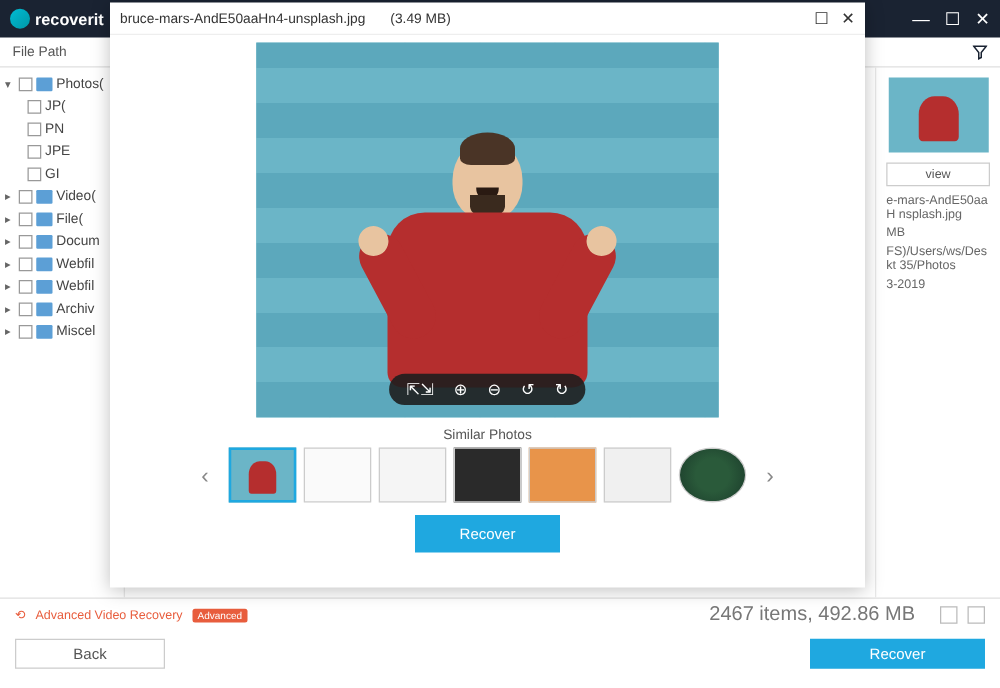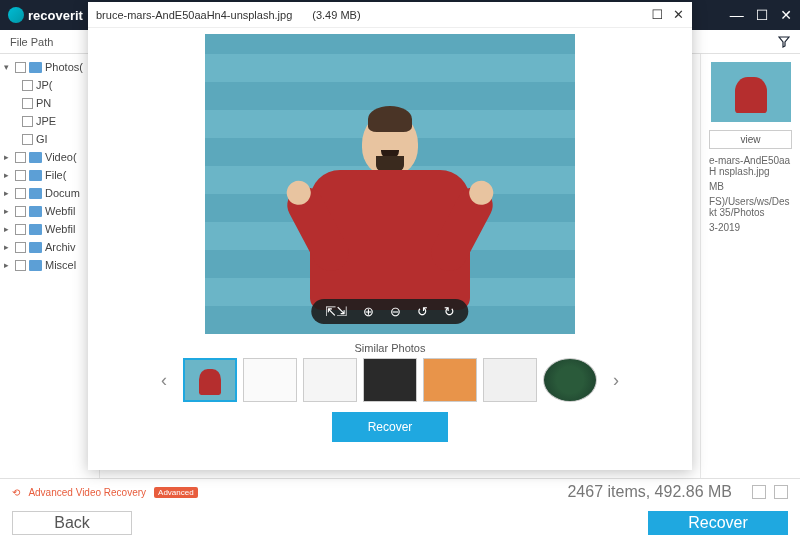--- a/index.html
+++ b/index.html
@@ -24,21 +24,21 @@
 .right-thumb::after{content:"";position:absolute;left:30%;top:25%;width:40%;height:60%;background:#b52e2e;border-radius:40% 40% 10% 10%}
 .preview-btn{border:1px solid #ccc;padding:3px 8px;margin:6px 0;text-align:center;font-size:10px}
 .info-line{margin:4px 0;font-size:10px;color:#666;word-break:break-all}
 .footer{height:72px;border-top:1px solid #e0e0e0;display:flex;flex-direction:column}
 .footer-top{display:flex;align-items:center;padding:4px 12px;gap:8px;font-size:10px;color:#e85d3d}
 .badge{background:#e85d3d;color:#fff;font-size:8px;padding:1px 4px;border-radius:2px}
 .footer-stats{font-size:16px;color:#777;margin-left:auto}
 .view-icons{display:flex;gap:8px;margin-left:12px}
 .view-icon{width:14px;height:14px;border:1px solid #bbb}
 .footer-btns{display:flex;padding:6px 12px;gap:12px}
-.btn{flex:0 0 120px;height:24px;display:flex;align-items:center;justify-content:center;font-size:16px;cursor:pointer}
+.btn{flex:0 0 120px;height:24px;display:flex;align-items:center;justify-content:center;font-size:12px;cursor:pointer}
 .btn-back{border:1px solid #ccc;color:#555;background:#fff}
 .btn-recover{background:#1fa8e0;color:#fff;margin-left:auto;flex:0 0 140px}
 
 .modal{position:absolute;top:2px;left:88px;width:604px;height:468px;background:#fff;box-shadow:0 2px 14px rgba(0,0,0,0.25);z-index:100;display:flex;flex-direction:column}
 .modal-header{height:26px;display:flex;align-items:center;padding:0 8px;border-bottom:1px solid #eee;font-size:11px;color:#333}
 .modal-close{margin-left:auto;display:flex;gap:10px;font-size:13px;color:#333}
 .modal-body{flex:1;display:flex;flex-direction:column;align-items:center;padding:6px 0}
 .preview-img{width:370px;height:300px;background:#6bb5c7;position:relative;overflow:hidden}
 .wall{position:absolute;inset:0;background:repeating-linear-gradient(0deg,#5ca8bc 0 28px,#6bb5c7 28px 56px),repeating-linear-gradient(90deg,transparent 0 58px,rgba(0,0,0,0.05) 58px 60px)}
 .person{position:absolute;left:50%;top:26%;transform:translateX(-50%);width:180px;height:220px}

